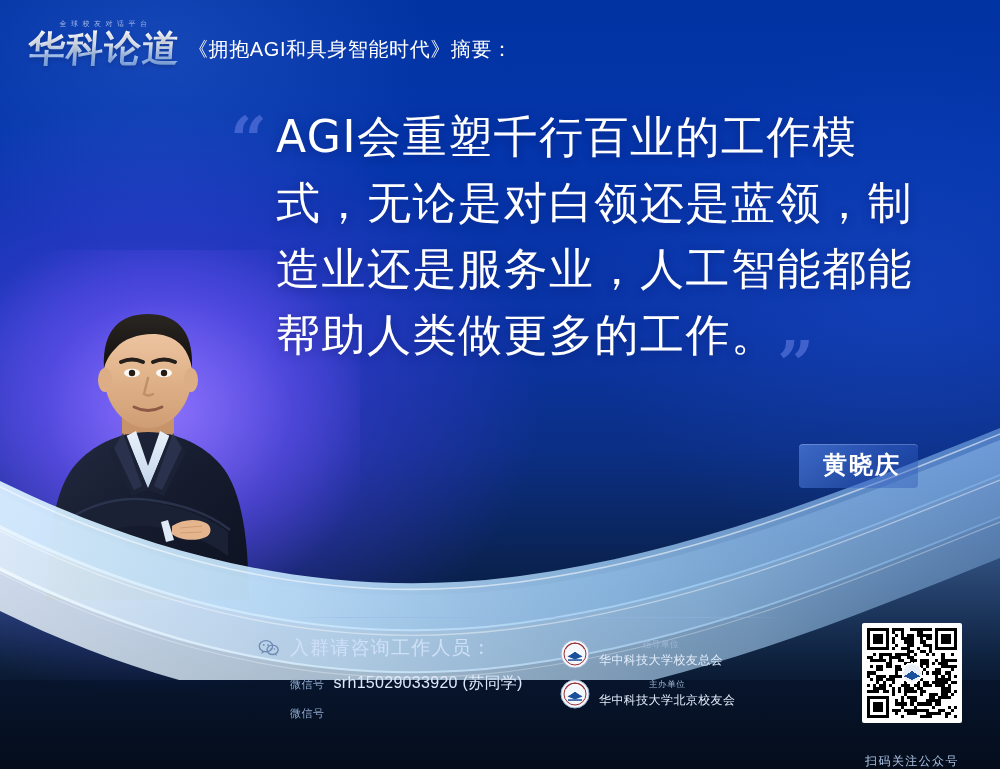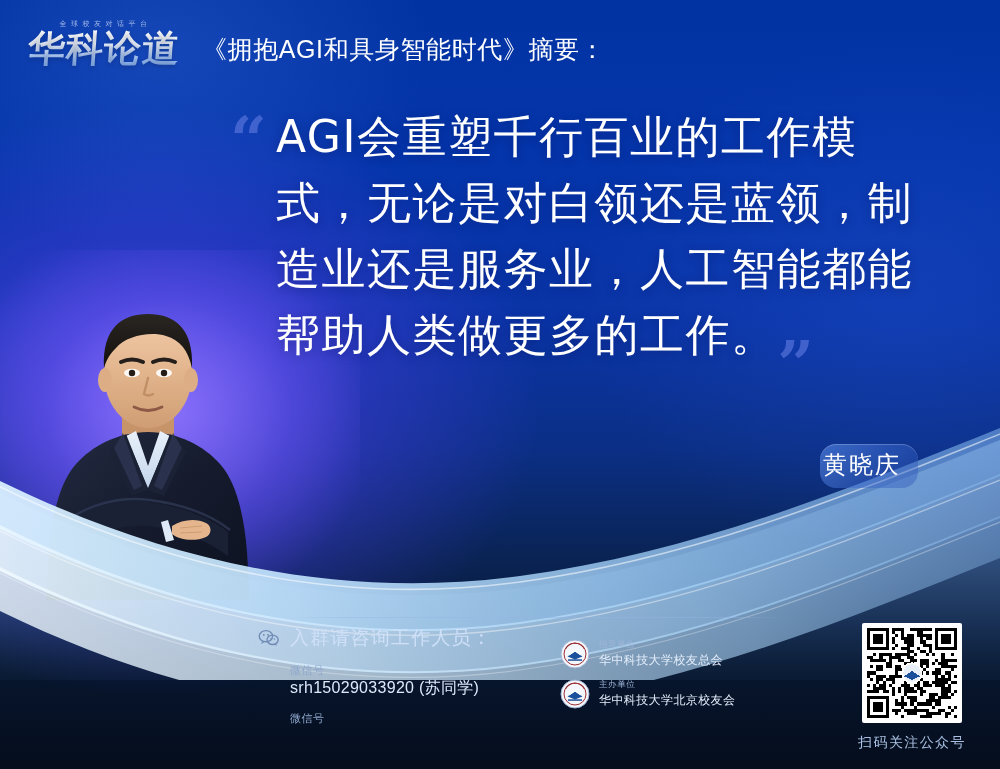--- a/index.html
+++ b/index.html
@@ -42,21 +42,21 @@
   .logo-main {
     font-size:37px; font-weight:900; letter-spacing:1px; line-height:1;
     background:linear-gradient(180deg,#ffffff 0%,#eaf2ff 38%,#9dc0f5 78%,#7fa9ea 100%);
     -webkit-background-clip:text; background-clip:text; color:transparent;
     -webkit-text-fill-color:transparent;
     font-family:"DejaVu Sans","Liberation Sans",sans-serif;
     text-shadow:0 2px 4px rgba(0,0,0,0.18);
     transform:skewX(-4deg);
   }
   .header-title {
-    margin-left:22px; font-size:25px; color:#ffffff; letter-spacing:.6px;
+    margin-left:8px; font-size:20px; color:#ffffff; letter-spacing:.6px;
     font-weight:500; white-space:nowrap; align-self:center; margin-top:12px;
   }
 
   
   .portrait-glow {
     position:absolute; left:-40px; top:250px; width:400px; height:360px;
     background:radial-gradient(ellipse at 52% 45%, rgba(150,120,255,0.78) 0%, rgba(105,80,240,0.42) 42%, rgba(50,60,200,0) 72%);
     z-index:4; pointer-events:none;
   }
   .portrait { position:absolute; left:22px; top:300px; width:252px; height:300px; z-index:6; }
@@ -78,51 +78,51 @@
     letter-spacing:1.5px;
     font-family:"DejaVu Sans","Liberation Sans",sans-serif;
     text-shadow:0 2px 10px rgba(10,20,90,0.42);
     width:666px;
   }
 
   
   .attrib { position:absolute; right:82px; top:444px; display:flex; align-items:center; z-index:22; }
   .attrib-role { font-size:13px; color:#b4c6e8; letter-spacing:.4px; margin-right:16px; white-space:nowrap; }
   .attrib-name {
-    font-size:24px; color:#ffffff; font-weight:400; letter-spacing:2px;
-    padding:5px 17px 7px 3px; border-radius:16px;
+    font-size:24px; color:#ffffff; font-weight:700; letter-spacing:2px;
+    padding:5px 17px 7px 24px; border-radius:4px;
     background:linear-gradient(135deg, rgba(92,142,235,0.60) 0%, rgba(58,104,205,0.50) 55%, rgba(40,80,180,0.38) 100%);
     box-shadow:inset 0 1px 0 rgba(255,255,255,0.22);
     white-space:nowrap;
   }
 
   
   .footer { position:absolute; left:0; bottom:0; width:1000px; height:160px; z-index:25; }
   .divider {
     position:absolute; left:285px; top:8px; width:500px; height:1px;
     background:linear-gradient(90deg, rgba(150,180,230,0) 0%, rgba(150,180,230,0.42) 12%, rgba(150,180,230,0.42) 88%, rgba(150,180,230,0) 100%);
   }
-  .contact { position:absolute; left:258px; top:16px; }
+  .contact { position:absolute; left:258px; top:26px; }
   .contact-head { display:flex; align-items:center; }
   .wechat-icon { width:22px; height:18px; margin-right:10px; flex:none; }
   .contact-title { font-size:19px; color:#cfe0f8; letter-spacing:1.2px; }
-  .wx-row { margin-top:12px; margin-left:32px; display:flex; align-items:baseline;flex-direction:column; }
+  .wx-row { margin-top:12px; margin-left:32px; display:flex; align-items:baseline; }
   .wx-label { font-size:11px; color:#8fa8cd; margin-right:9px; letter-spacing:.5px; }
   .wx-value { font-size:16px; color:#dde9fa; letter-spacing:.3px;text-align:right; }
 
   .orgs { position:absolute; left:560px; top:30px; }
-  .org-row { display:flex; align-items:center; margin-bottom:10px; }
+  .org-row { display:flex; align-items:center; margin-bottom:10px;text-align:center; }
   .org-emblem { width:30px; height:30px; margin-right:9px; flex:none; }
   .org-txt { display:flex; flex-direction:column; }
   .org-kind { font-size:8.5px; color:#9fb6d8; letter-spacing:.6px; margin-bottom:1px; }
   .org-name { font-size:12px; color:#e3edfb; letter-spacing:.4px; white-space:nowrap; }
 
   .qr-block { position:absolute; right:28px; top:14px; width:120px; text-align:center; }
   .qr-img { width:100px; height:100px; background:#fff; padding:5px; border-radius:2px; margin:0 auto; }
-  .qr-cap { margin-top:7px; font-size:14px; color:#a9c0e2; letter-spacing:1.4px; }
+  .qr-cap { margin-top:26px; font-size:12px; color:#a9c0e2; letter-spacing:1.4px; }
 </style>
 </head>
 <body>
 
 <div id="poster">
 
   <div class="corner-sheen"></div>
   <div class="right-sheen"></div>
 
   <div class="header">

